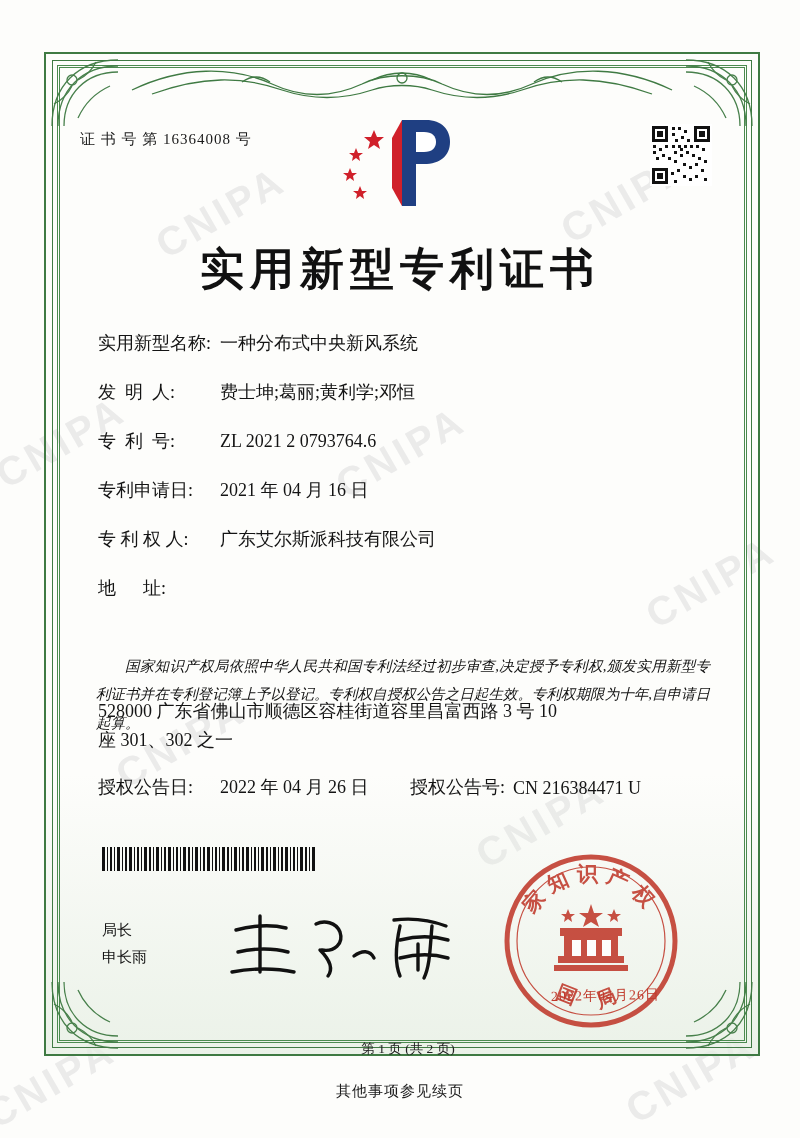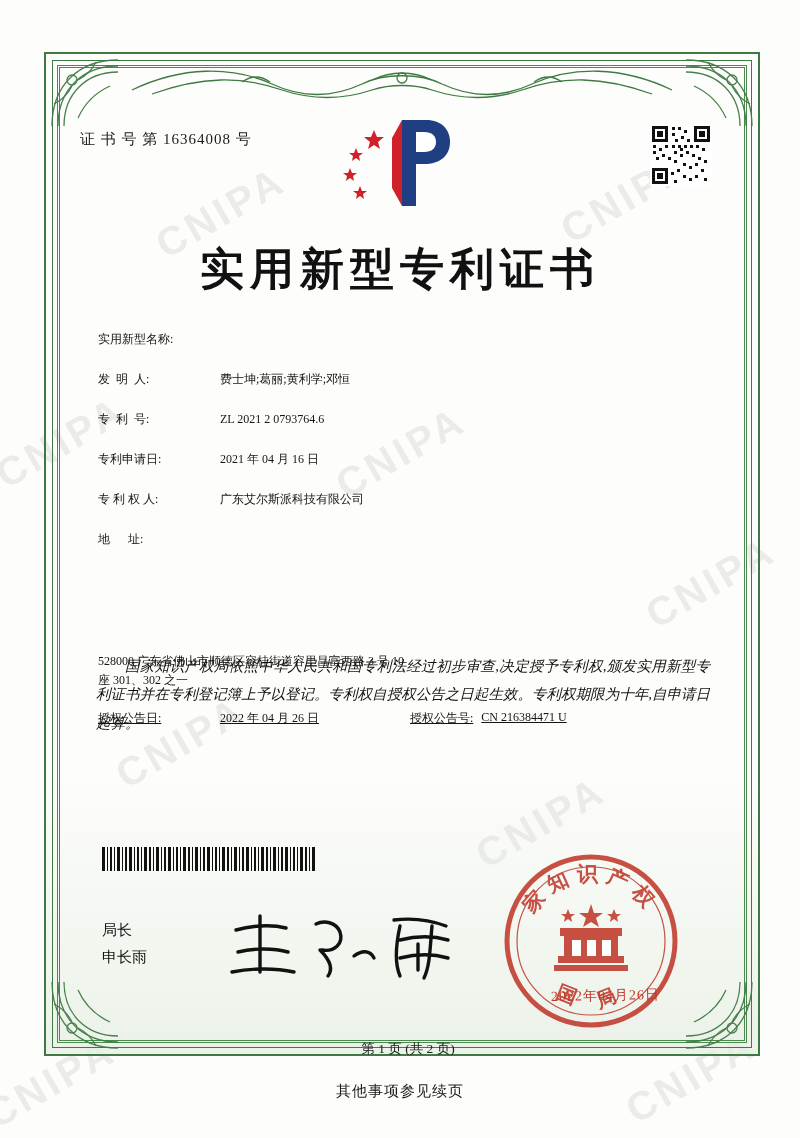--- a/index.html
+++ b/index.html
@@ -141,21 +141,21 @@
     color: #111;
     font-family: "Liberation Serif", "DejaVu Serif", serif;
   }
 
   
   .fields {
     position: absolute;
     left: 54px;
     right: 48px;
     top: 278px;
-    font-size: 12px;
+    font-size: 18px;
     color: #141414;
   }
   .frow {
     display: flex;
     align-items: flex-start;
     margin-bottom: 22px;
     line-height: 1.5;
   }
   .flabel {
     width: 122px;
@@ -164,23 +164,22 @@
     white-space: pre;
   }
   .fvalue {
     flex: 1 1 auto;
   }
   .frow.tight { margin-bottom: 20px; flex-direction: column; }
   .fvalue.two-line { line-height: 1.6; }
 
   .grant-row {
     display: flex;
-    align-items: flex-start;
+    align-items: flex-end;
     margin-bottom: 30px;
-    text-decoration: underline;
   }
   .grant-row .g1-label { width: 122px; flex: 0 0 122px; }
   .grant-row .g1-value { width: 190px; flex: 0 0 190px; }
   .grant-row .g2-label { flex: 0 0 auto; padding-right: 8px; }
   .grant-row .g2-value { flex: 1 1 auto; }
 
   
   .paras {
     position: absolute;
     left: 52px;
@@ -409,20 +408,21 @@
           <polygon points="30,72 32,77 37,77 33,80 34,85 30,82 26,85 27,80 23,77 28,77"></polygon>
         </g>
       </g>
     </svg>
 
     <div class="main-title">实用新型专利证书</div>
 
     <div class="fields">
       <div class="frow">
         <div class="flabel">实用新型名称:</div>
+        <div class="fvalue">一种分布式中央新风系统</div>
       </div>
       <div class="frow">
         <div class="flabel">发  明  人:</div>
         <div class="fvalue">费士坤;葛丽;黄利学;邓恒</div>
       </div>
       <div class="frow">
         <div class="flabel">专  利  号:</div>
         <div class="fvalue">ZL 2021 2 0793764.6</div>
       </div>
       <div class="frow">

